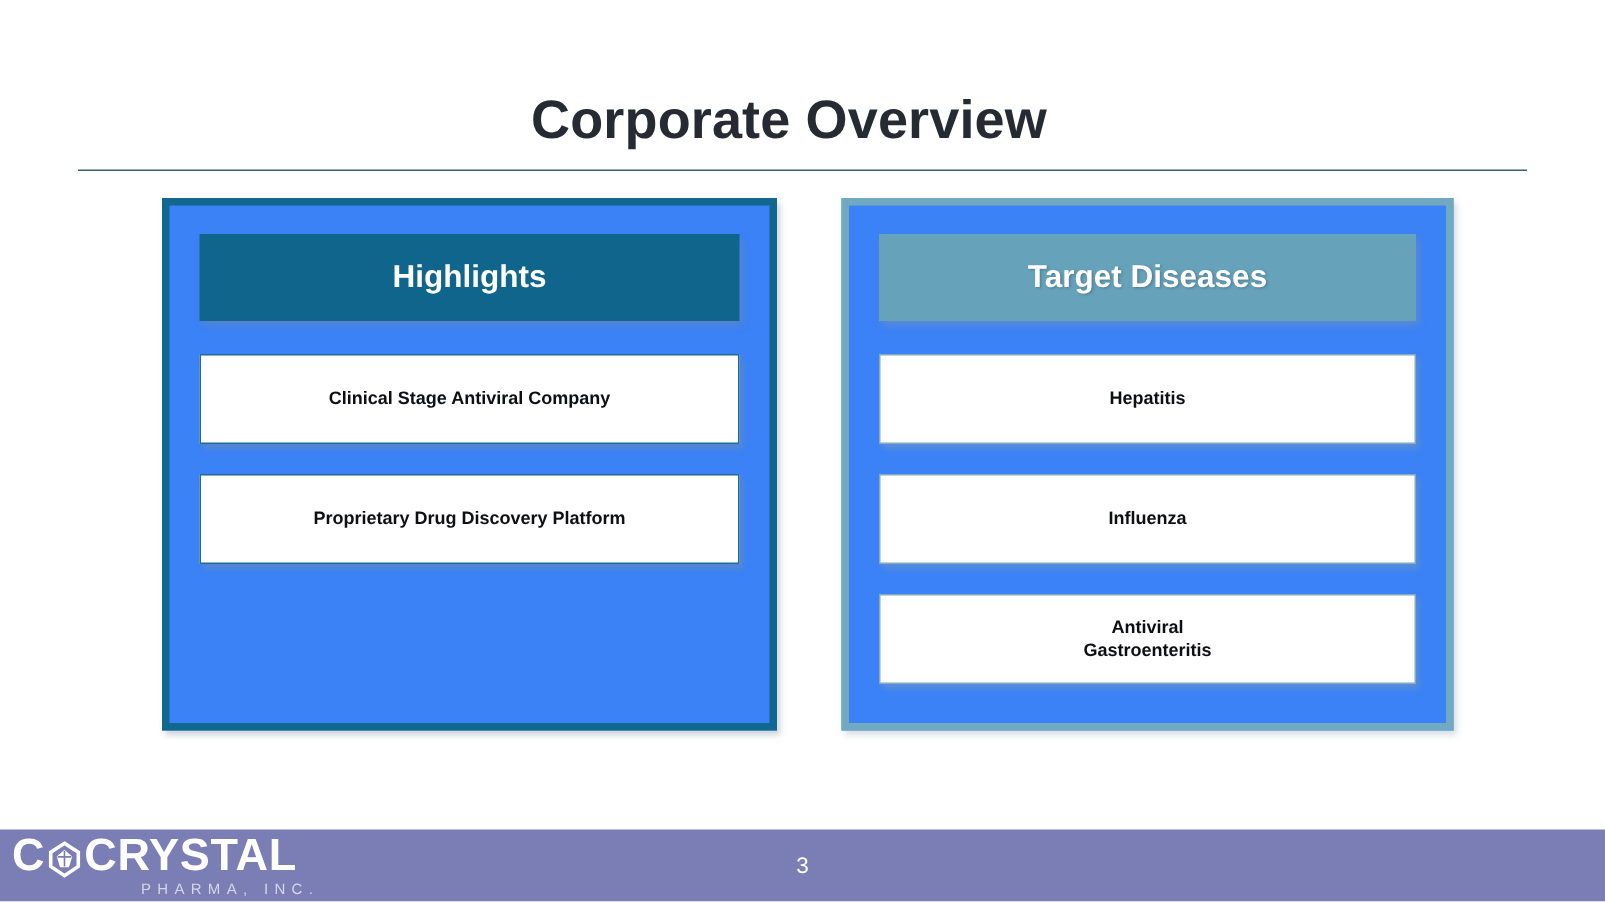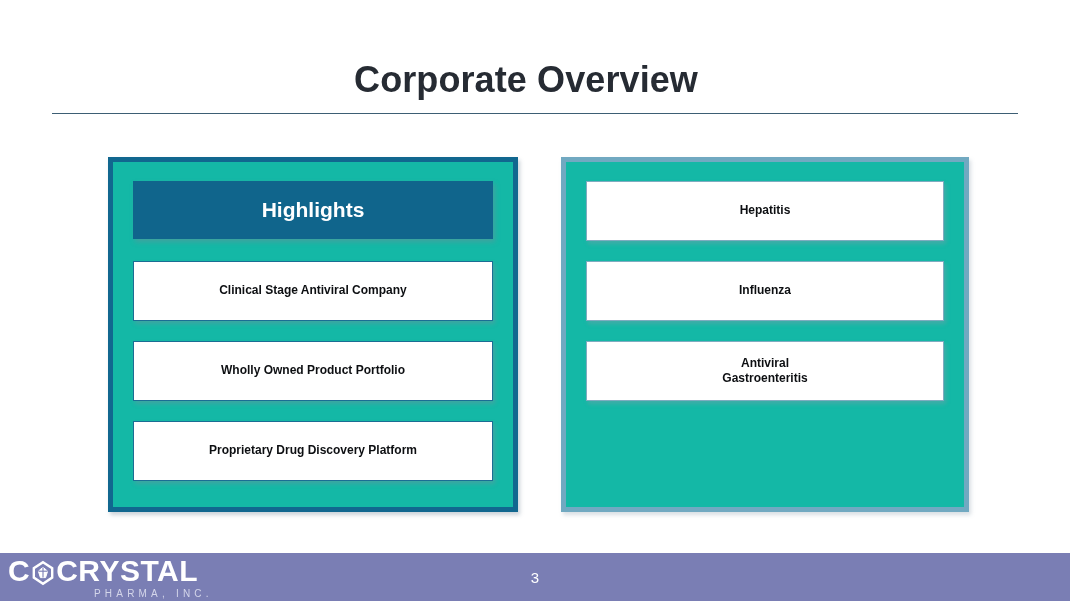--- a/index.html
+++ b/index.html
@@ -34,22 +34,22 @@
     top: 113px;
     width: 966px;
     height: 0;
     border-top: 1.4px solid #3d5e74;
   }
 
   
   .panel {
     position: absolute;
     box-sizing: border-box;
-    background: #14b8a6;
-    top: 157px;
+    background: #3b82f6;
+    top: 132px;
     height: 355px;
   }
   .panel-left {
     left: 108px;
     width: 410px;
     border: 5px solid #11678f;
     box-shadow: 2px 3px 4px rgba(110,130,145,0.35);
   }
   .panel-right {
     left: 561px;
@@ -189,27 +189,27 @@
 </head>
 <body>
 
 <div class="slide-title">Corporate Overview</div>
 <div class="title-rule"></div>
 
 <div class="panel panel-left">
   <div class="panel-inner">
     <div class="panel-header">Highlights</div>
     <div class="item-box">Clinical Stage Antiviral Company</div>
-    <div class="item-box">Wholly Owned Product Portfolio</div>
     <div class="item-box">Proprietary Drug Discovery Platform</div>
   </div>
 </div>
 
 <div class="panel panel-right">
   <div class="panel-inner">
+    <div class="panel-header">Target Diseases</div>
     <div class="item-box">Hepatitis</div>
     <div class="item-box">Influenza</div>
     <div class="item-box two-line">
       <div>
         <span>Antiviral</span>
         <span class="line2">Gastroenteritis</span>
       </div>
     </div>
   </div>
 </div>

